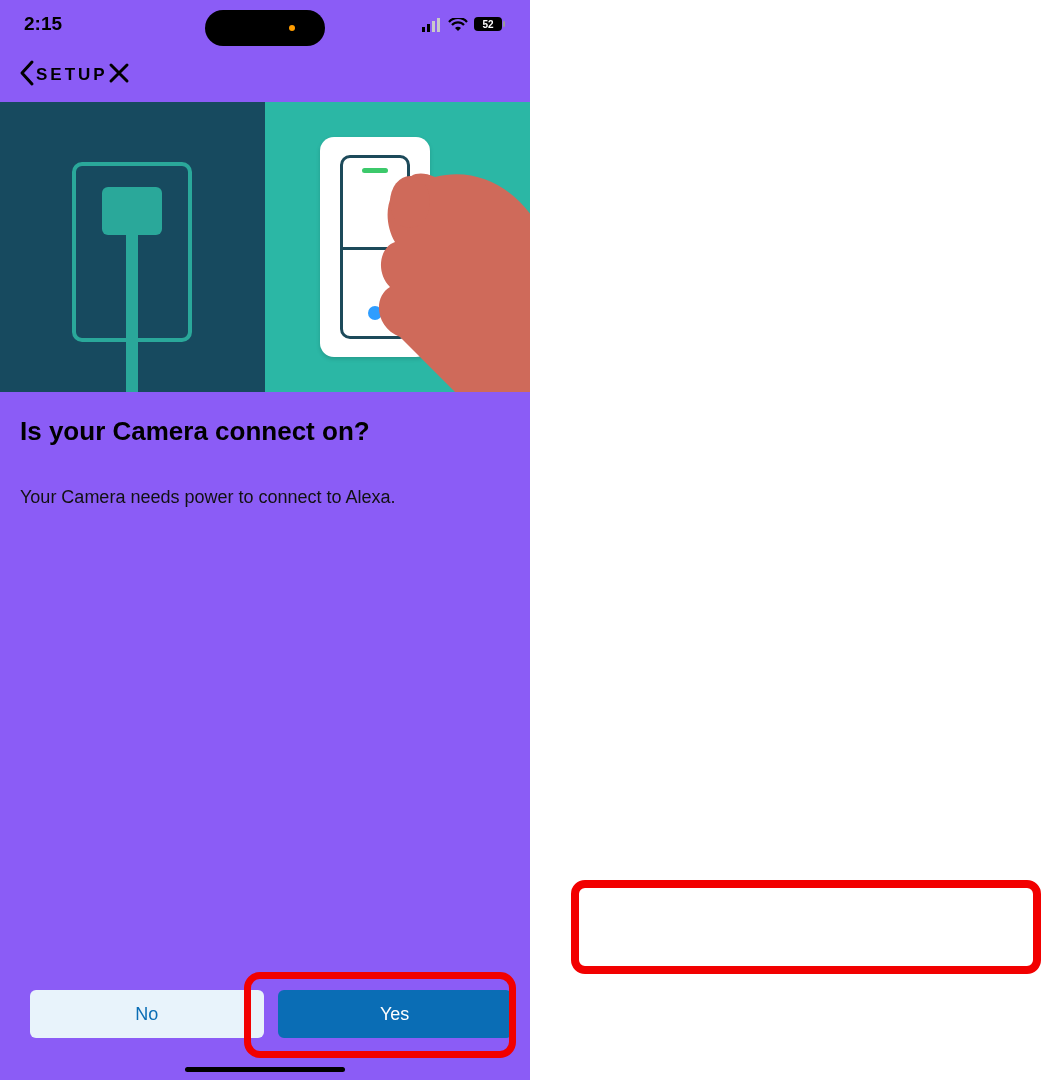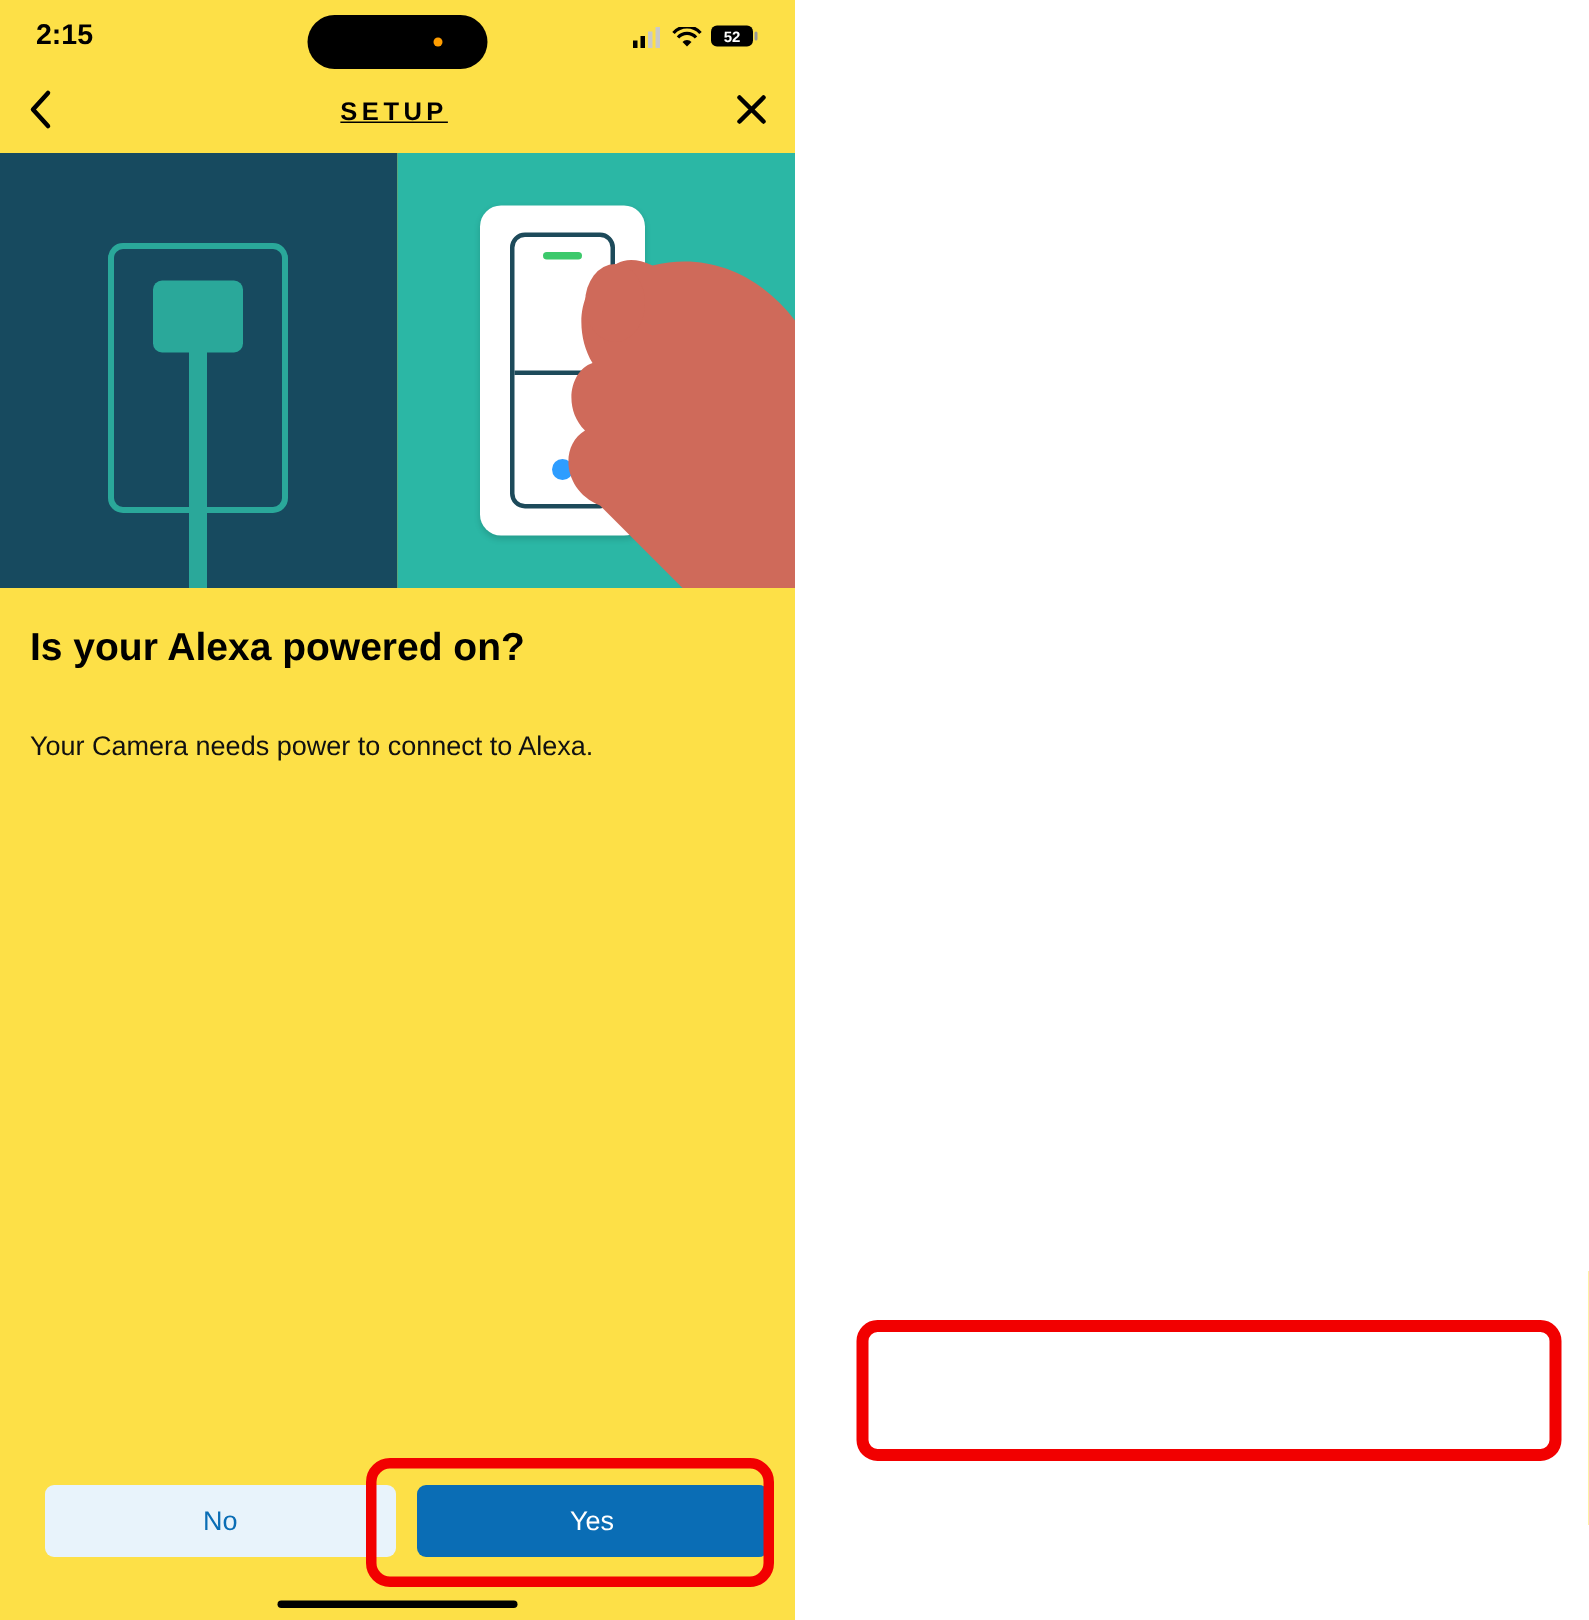--- a/index.html
+++ b/index.html
@@ -7,21 +7,21 @@
     font-family: -apple-system, "Helvetica Neue", Arial, sans-serif;
     background: #fff;
     width: 1059px;
     height: 1080px;
     display: flex;
   }
   .phone {
     width: 50%;
     height: 100%;
     position: relative;
-    background: #fde047;
+    background: #8b5cf6;
     overflow: hidden;
   }
   
   .status-bar {
     height: 48px;
     display: flex;
     align-items: center;
     justify-content: space-between;
     padding: 0 24px;
     position: relative;
@@ -44,23 +44,21 @@
     position:absolute; right:30px;
   }
   .status-icons { display: flex; gap: 6px; align-items:flex-end; }
   .signal-icon, .wifi-icon, .battery-icon { display:inline-block; }
   .signal-icon svg, .wifi-icon svg, .battery-icon svg { display:block; }
   
   .nav-bar {
     height: 54px;
     display:flex;
     align-items:center;
-    justify-content:space-between;
     padding: 0 18px;
-    text-decoration: underline;
   }
   .nav-title { font-size: 17px; font-weight: 700; letter-spacing: 3px; }
   .chevron, .x-icon { font-size: 28px; line-height:1; }
   
   .illus {
     height: 290px;
     display:flex;
   }
   .illus-left {
     flex:1; background:#174a5f; position:relative; overflow:hidden;
@@ -197,21 +195,21 @@
             </div>
       </div>
       <svg class="finger" viewBox="0 0 180 260">
         <path d="M30 10 C10 20 8 50 20 70 C5 75 0 100 15 115 C-2 125 0 155 25 165 L120 260 L180 260 L180 100 C170 40 120 -10 60 5 C45 -2 35 2 30 10 Z" fill="#cf6a5a"></path>
         <ellipse cx="35" cy="30" rx="20" ry="26" fill="#cf6a5a"></ellipse>
       </svg>
     </div>
   </div>
 
   <div class="content">
-    <h1 class="question-h">Is your Alexa powered on?</h1>
+    <h1 class="question-h">Is your Camera connect on?</h1>
     <p class="question-sub">Your Camera needs power to connect to Alexa.</p>
   </div>
 
   <div class="bottom-btns-left">
     <div class="btn btn-no">No</div>
     <div class="btn btn-yes">Yes</div>
   </div>
   <div class="highlight-red hl-yes"></div>
   <div class="home-indicator"></div>
 </div>

